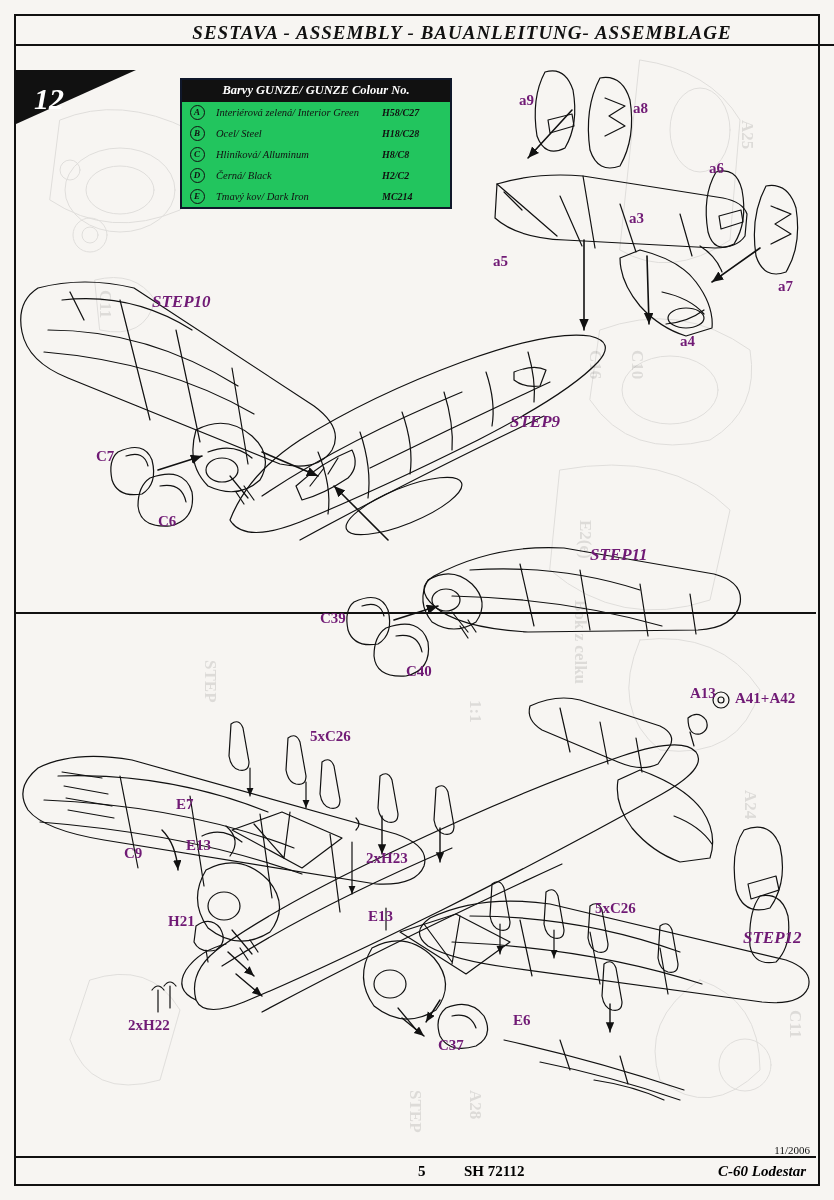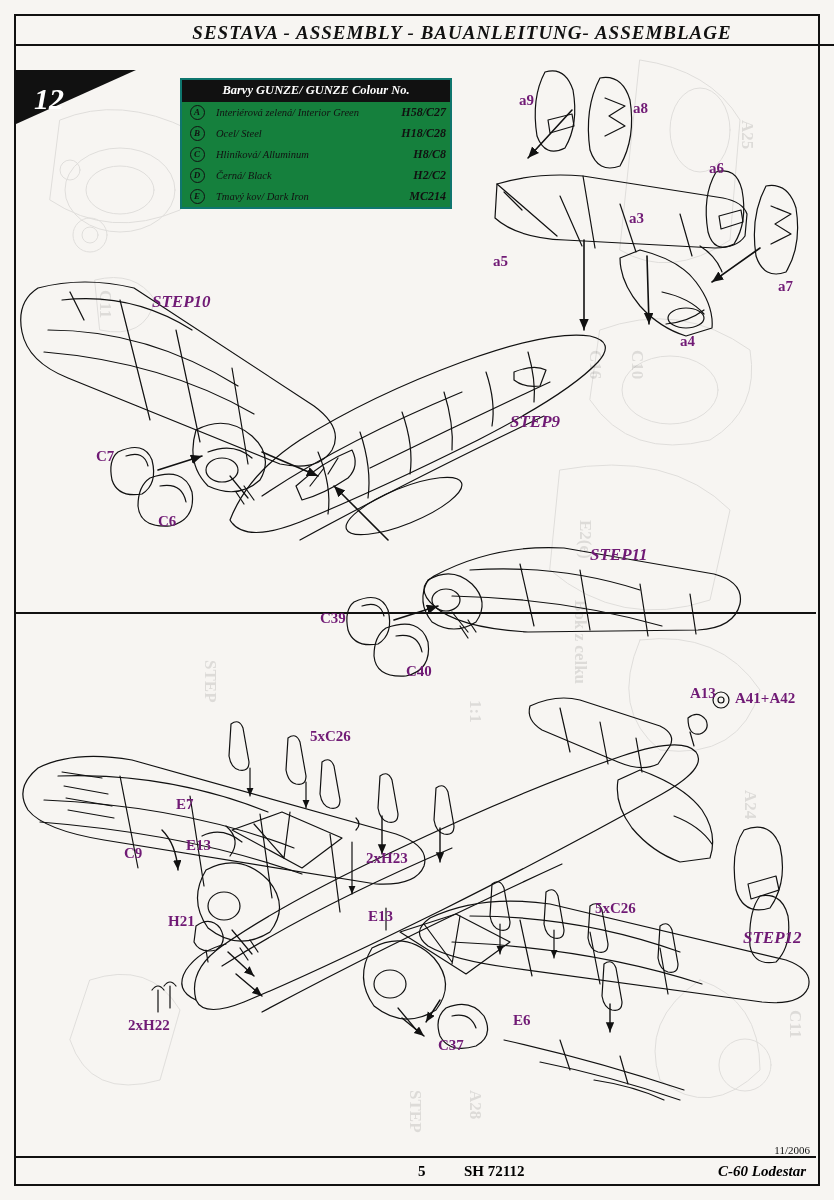--- a/index.html
+++ b/index.html
@@ -19,28 +19,28 @@
   .divider{position:absolute;left:16px;width:800px;height:0;border-top:2px solid #111;}
 
   
   .stepnum{position:absolute;width:120px;height:54px;}
   .stepnum .tri{position:absolute;left:0;top:0;width:0;height:0;
                 border-left:120px solid #111;border-bottom:54px solid transparent;}
   .stepnum .num{position:absolute;left:18px;top:4px;color:#fff;font-family:"Liberation Serif",serif;
                 font-style:italic;font-weight:bold;font-size:30px;margin-top:8px;}
 
   
-  .colour-table{position:absolute;left:180px;top:78px;width:268px;border:2px solid #0f766e;background:#15803d;}
+  .colour-table{position:absolute;left:180px;top:78px;width:268px;border:2px solid #0f172a;background:#22c55e;}
   .colour-table .ct-head{background:#111;color:#fff;text-align:center;padding:3px 0 4px;
         font-family:"Liberation Serif",serif;font-style:italic;font-weight:bold;font-size:12.5px;}
   .colour-table table{width:100%;border-collapse:collapse;}
   .colour-table td{font-family:"Liberation Serif",serif;font-style:italic;font-size:10.5px;
         padding:3px 4px;color:#111;}
   .colour-table td.code{width:22px;text-align:center;}
-  .colour-table td.val{width:64px;text-align:right;font-weight:bold;font-size:12px;}
+  .colour-table td.val{width:64px;text-align:left;font-weight:bold;font-size:10px;}
   .circ{display:inline-block;width:13px;height:13px;border:1px solid #111;border-radius:50%;
         line-height:12px;text-align:center;font-size:9px;font-style:italic;font-weight:bold;}
 
   
   .lbl{position:absolute;font-family:"Liberation Serif",serif;font-weight:bold;color:#701a75;white-space:nowrap;}
   .lbl.step{font-style:italic;font-size:17px;}
   .lbl.part{font-size:15px;}
 
   
   .footbar{position:absolute;left:16px;bottom:16px;width:800px;height:26px;border-top:2px solid #111;

